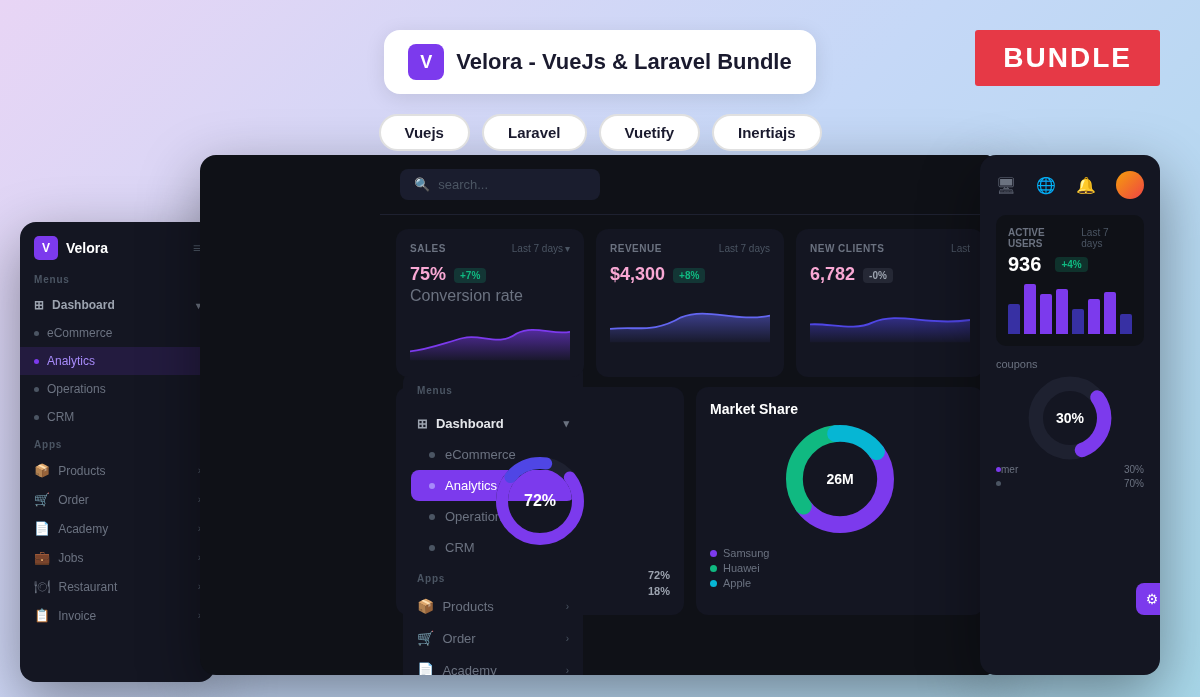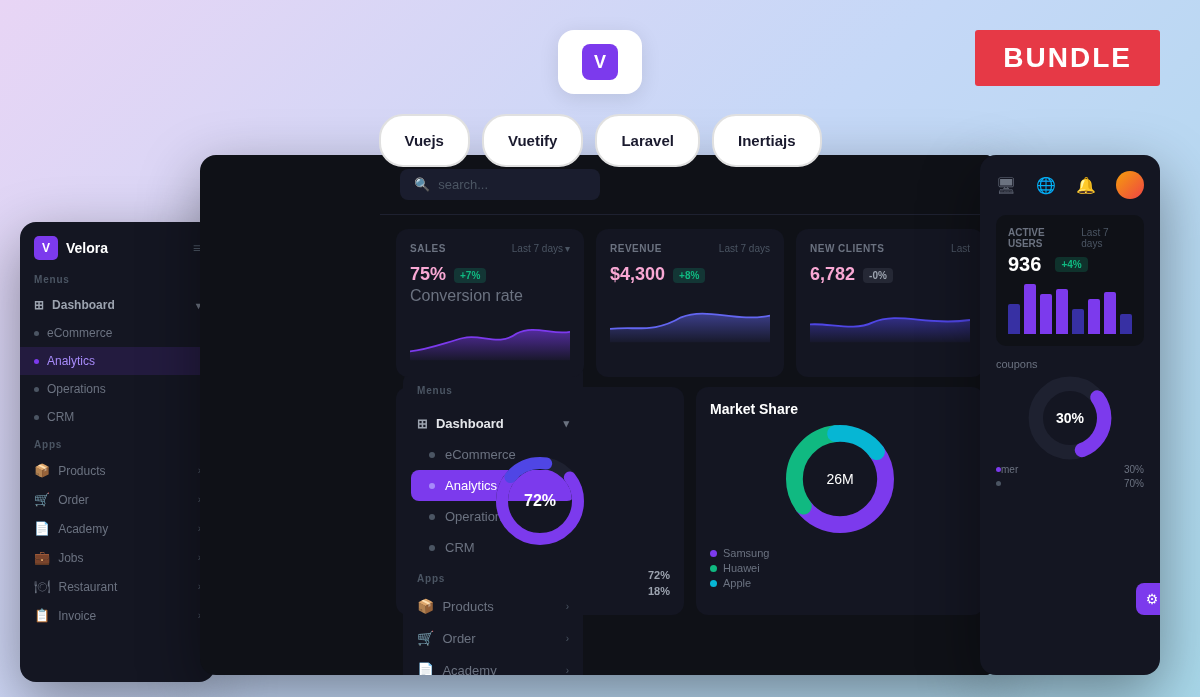--- a/index.html
+++ b/index.html
@@ -61,21 +61,21 @@
     .tech-tags {
       display: flex;
       justify-content: center;
       gap: 12px;
       margin-bottom: 20px;
     }
     .tech-tag {
       background: white;
       border: 2px solid #e0e0e0;
       border-radius: 24px;
-      padding: 16px 24px;
+      padding: 8px 24px;
       font-size: 15px;
       font-weight: 700;
       color: #1a1a2e;
     }
 
     
     .app-container {
       position: absolute;
       left: 50%;
       transform: translateX(-50%);
@@ -244,21 +244,21 @@
       display: flex;
       justify-content: center;
       align-items: center;
       height: 120px;
       position: relative;
     }
     .market-donut-label {
       position: absolute;
       color: white;
       font-size: 14px;
-      font-weight: 400;
+      font-weight: 700;
     }
     .market-legend {
       margin-top: 8px;
     }
     .legend-item {
       display: flex;
       align-items: center;
       gap: 6px;
       font-size: 11px;
       color: #6b7280;
@@ -459,28 +459,29 @@
 </head>
 <body>
 
 <div style="position:absolute;inset:0;background:linear-gradient(135deg,#e8d5f5 0%,#c5d8f7 50%,#a8d8ea 100%);z-index:0;"></div>
 
 <div class="top-header" style="position:relative;z-index:10;">
   <div class="title-badge">
     <div class="logo-icon">
       <span>V</span>
     </div>
+    <h1>Velora - VueJs &amp; Laravel Bundle</h1>
   </div>
   <div class="bundle-badge">BUNDLE</div>
 </div>
 
 <div class="tech-tags" style="position:relative;z-index:10;">
   <div class="tech-tag">Vuejs</div>
+  <div class="tech-tag">Laravel</div>
   <div class="tech-tag">Vuetify</div>
-  <div class="tech-tag">Laravel</div>
   <div class="tech-tag">Inertiajs</div>
 </div>
 
 <div class="small-sidebar">
   <div class="sm-header">
     <div class="sm-logo">
       <div class="sm-logo-icon">
         <span>V</span>
       </div>
       <span class="sm-logo-text">Velora</span>

